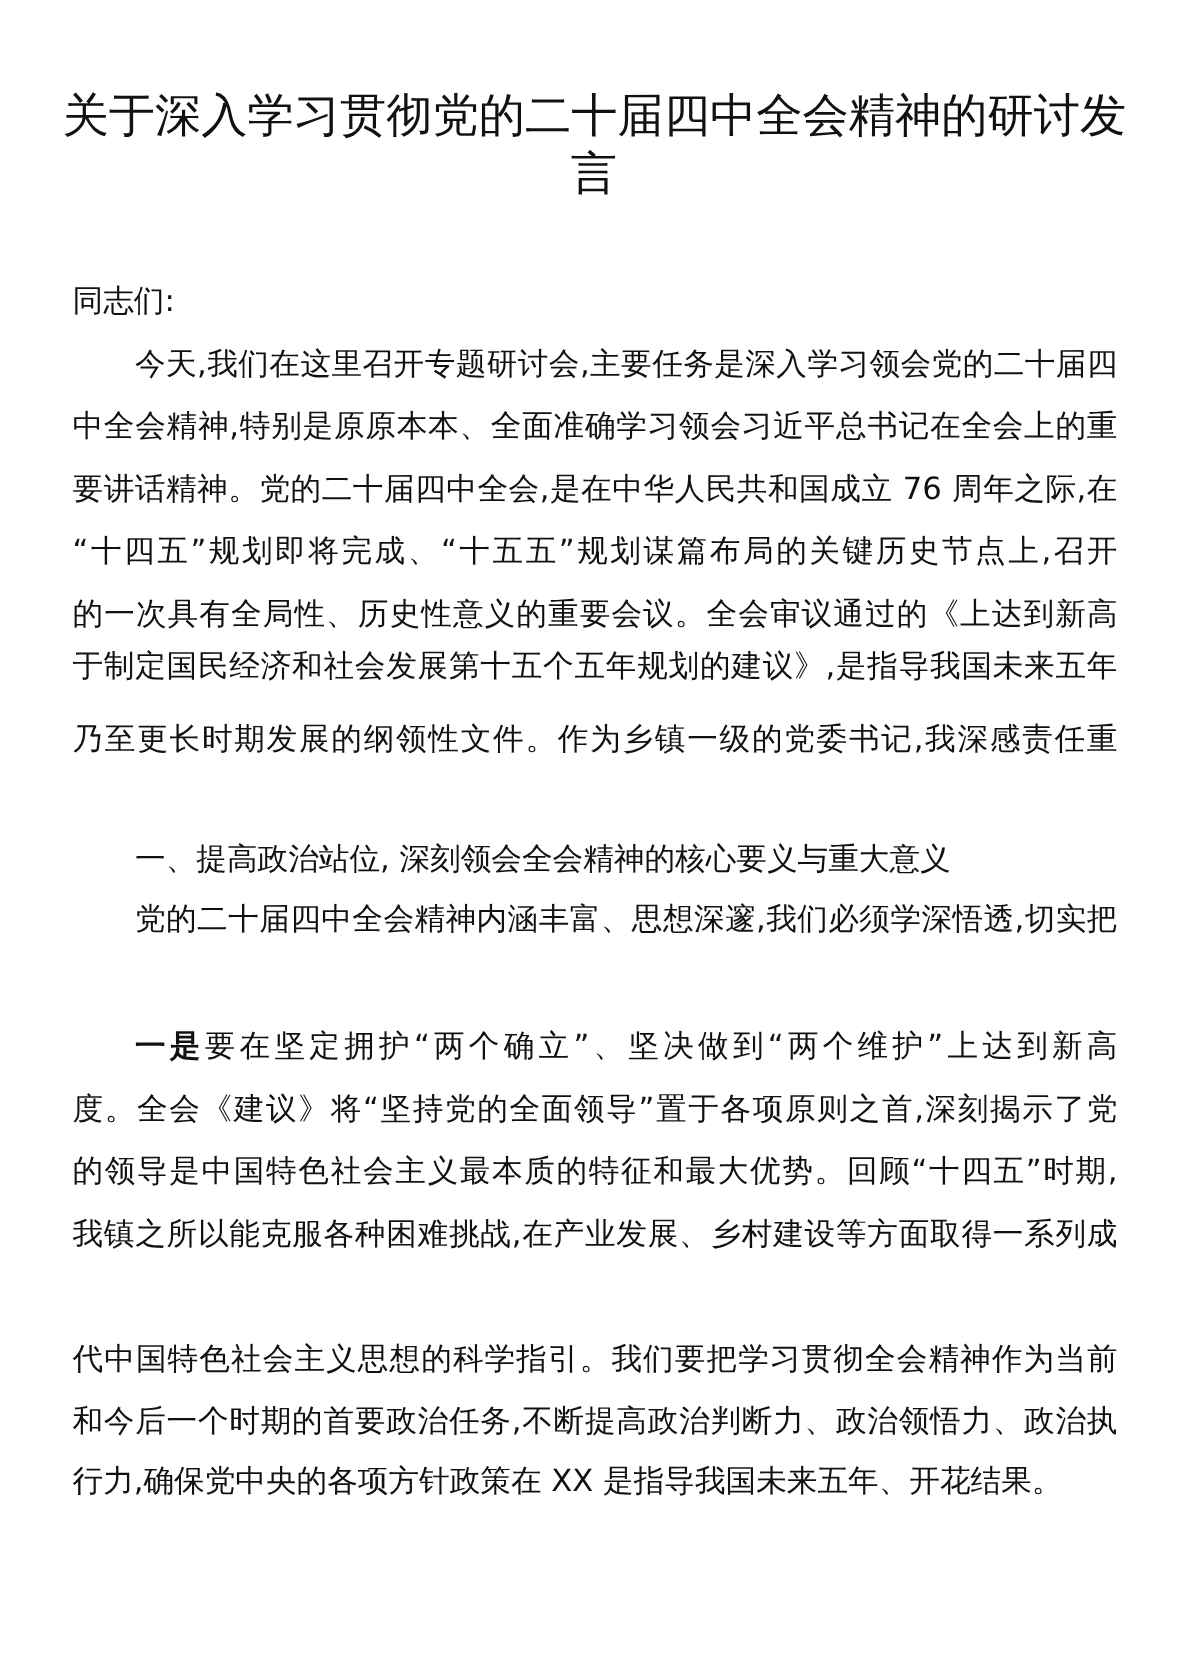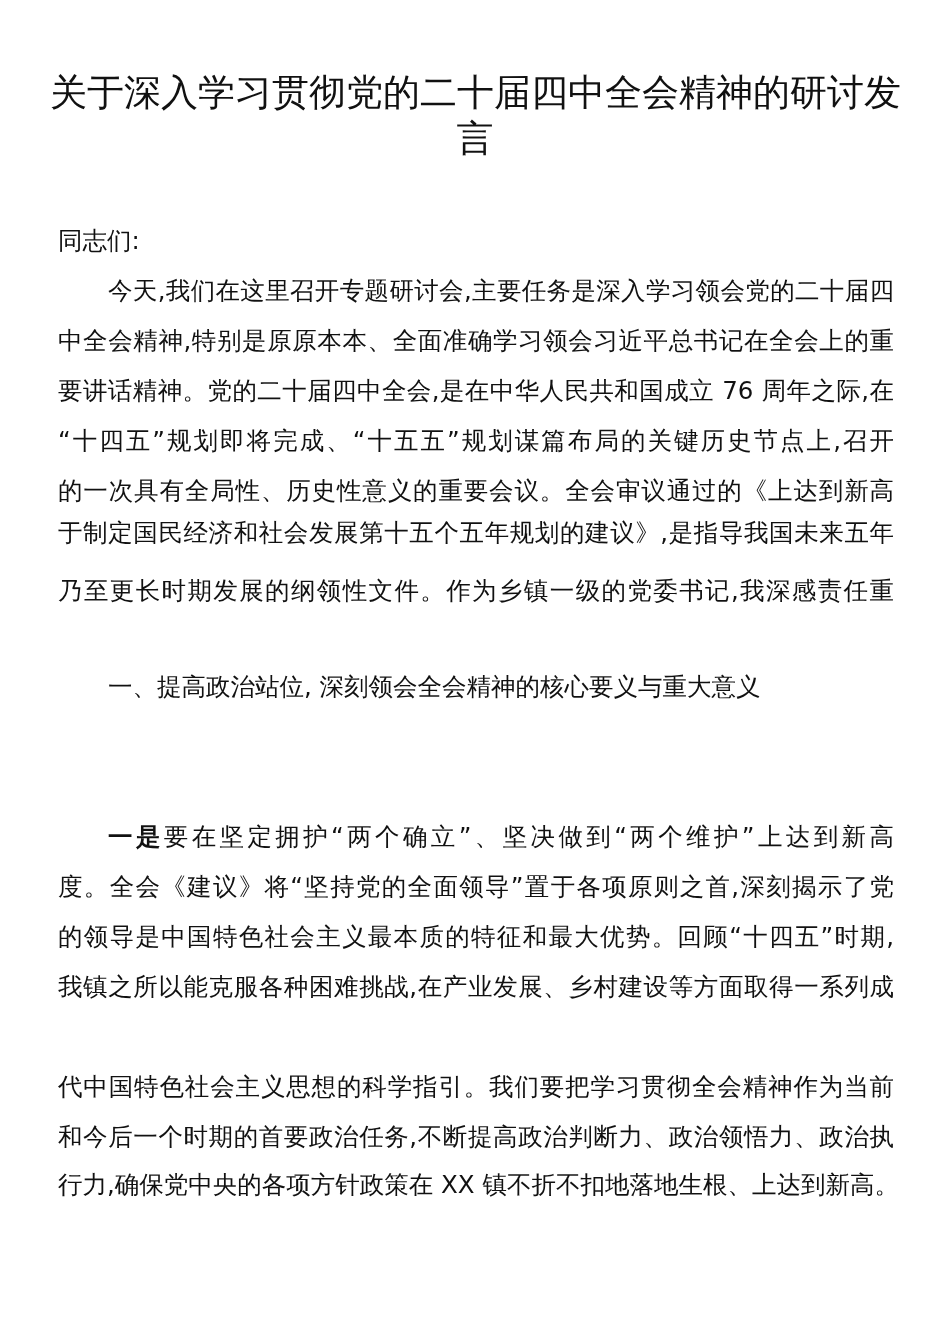--- a/index.html
+++ b/index.html
@@ -64,22 +64,23 @@
   <div class="line indent" style="top:276px;">今天,我们在这里召开专题研讨会,主要任务是深入学习领会党的二十届四</div>
   <div class="line" style="top:326px;">中全会精神,特别是原原本本、全面准确学习领会习近平总书记在全会上的重</div>
   <div class="line" style="top:376px;">要讲话精神。党的二十届四中全会,是在中华人民共和国成立 76 周年之际,在</div>
   <div class="line" style="top:426px;">“十四五”规划即将完成、“十五五”规划谋篇布局的关键历史节点上,召开</div>
   <div class="line" style="top:476px;">的一次具有全局性、历史性意义的重要会议。全会审议通过的《上达到新高</div>
   <div class="line" style="top:518px;">于制定国民经济和社会发展第十五个五年规划的建议》,是指导我国未来五年</div>
   <div class="line" style="top:576px;">乃至更长时期发展的纲领性文件。作为乡镇一级的党委书记,我深感责任重</div>
 
   <div class="line indent last" style="top:672px;">一、提高政治站位, 深刻领会全会精神的核心要义与重大意义</div>
 
+  <div class="line indent" style="top:720px;">党的二十届四中全会精神内涵丰富、思想深邃,我们必须学深悟透,切实把</div>
 
   <div class="line indent" style="top:822px;"><span class="bold">一是</span><span>要在坚定拥护“两个确立”、坚决做到“两个维护”上达到新高</span></div>
   <div class="line" style="top:872px;">度。全会《建议》将“坚持党的全面领导”置于各项原则之首,深刻揭示了党</div>
   <div class="line" style="top:922px;">的领导是中国特色社会主义最本质的特征和最大优势。回顾“十四五”时期,</div>
   <div class="line" style="top:972px;">我镇之所以能克服各种困难挑战,在产业发展、乡村建设等方面取得一系列成</div>
   <div class="line" style="top:1072px;">代中国特色社会主义思想的科学指引。我们要把学习贯彻全会精神作为当前</div>
   <div class="line" style="top:1122px;">和今后一个时期的首要政治任务,不断提高政治判断力、政治领悟力、政治执</div>
-  <div class="line last" style="top:1170px;">行力,确保党中央的各项方针政策在 XX 镇不折不扣地落地生根、上达到新高。</div>
+  <div class="line last" style="top:1170px;">行力,确保党中央的各项方针政策在 XX 是指导我国未来五年、开花结果。</div>
 
 </div>
 
 </body></html>

